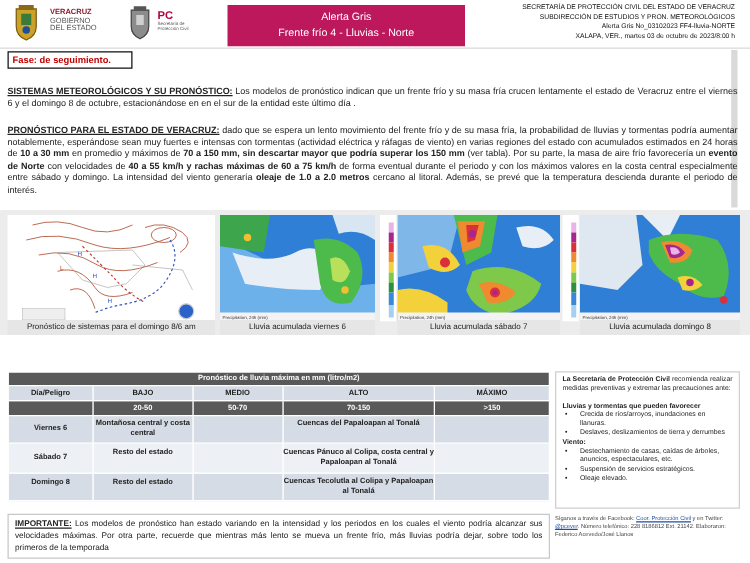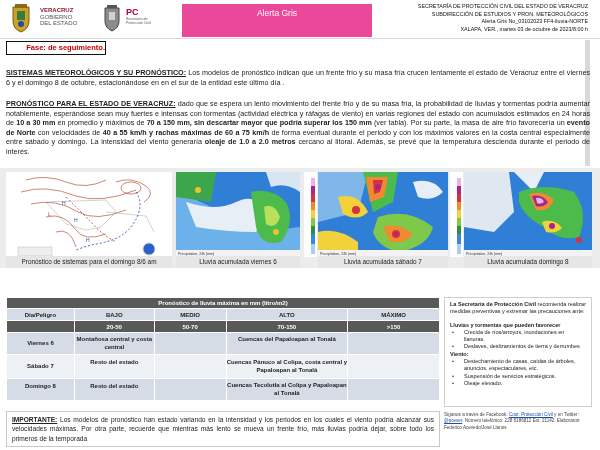--- a/index.html
+++ b/index.html
@@ -7,25 +7,25 @@
 
   
   .header { position: absolute; left: 0; top: 0; width: 600px; height: 38px; }
   .logo-ver { position: absolute; left: 10px; top: 3px; width: 22px; height: 30px; }
   .logo-ver-text { position: absolute; left: 40px; top: 7px; font-size: 6px; line-height: 6.5px; color: #555; }
   .logo-ver-text .t1 { color: #8a1b2a; font-weight: bold; }
   .logo-pc { position: absolute; left: 103px; top: 4px; width: 18px; height: 28px; }
   .logo-pc-text { position: absolute; left: 126px; top: 8px; }
   .logo-pc-text .pc { color: #b3003a; font-weight: bold; font-size: 9px; line-height: 9px; }
   .logo-pc-text .sub { font-size: 3.6px; color: #555; line-height: 4px; }
-  .title-box { position: absolute; left: 182px; top: 4px; width: 190px; height: 33px; background: #ec4899; color: #fff; text-align: center; font-size: 8.5px; line-height: 13px; padding-top: 3px; }
+  .title-box { position: absolute; left: 182px; top: 4px; width: 190px; height: 33px; background: #be185d; color: #fff; text-align: center; font-size: 8.5px; line-height: 13px; padding-top: 3px; }
   .head-right { position: absolute; right: 12px; top: 3px; text-align: right; font-size: 5.4px; line-height: 7.6px; color: #111; }
 
   
-  .phase { position: absolute; left: 6px; top: 41px; width: 100px; height: 14px; border: 1.4px solid #111; color: #c00000; font-weight: bold; font-size: 7.5px; line-height: 11px; padding-left: 3px; text-align: right; }
+  .phase { position: absolute; left: 6px; top: 41px; width: 100px; height: 14px; border: 1.4px solid #111; color: #c00000; font-weight: bold; font-size: 7.5px; line-height: 11px; padding-left: 3px; }
   .rule-top { position: absolute; left: 0; top: 38px; width: 600px; height: 1px; background: #d9d9d9; }
 
   
   .main-panel { position: absolute; left: 6px; top: 40px; width: 584px; height: 126px; border-right: 5px solid #d9d9d9; }
   .para { position: absolute; left: 6px; width: 584px; font-size: 7.2px; line-height: 9.6px; color: #222; text-align: justify; }
   .para u b, .para b u { font-weight: bold; }
   .p1 { top: 68px; }
   .p2 { top: 99px; }
 
   
@@ -74,20 +74,21 @@
     <rect x="6" y="8" width="6" height="8" fill="#d0d0d0"></rect>
     <rect x="4" y="1" width="10" height="3" fill="#555"></rect>
   </svg>
   <div class="logo-pc-text">
     <div class="pc">PC</div>
     <div class="sub">Secretaría de</div>
     <div class="sub">Protección Civil</div>
   </div>
   <div class="title-box">
     <div>Alerta Gris</div>
+    <div>Frente frío  4 - Lluvias  - Norte</div>
   </div>
   <div class="head-right">
     <div>SECRETARÍA DE PROTECCIÓN CIVIL  DEL ESTADO DE VERACRUZ</div>
     <div>SUBDIRECCIÓN DE ESTUDIOS Y PRON. METEOROLÓGICOS</div>
     <div>Alerta Gris No_03102023 FF4-lluvia-NORTE</div>
     <div>XALAPA, VER., martes 03 de octubre  de  2023/8:00 h</div>
   </div>
 </div>
 
 <div class="rule-top"></div>

